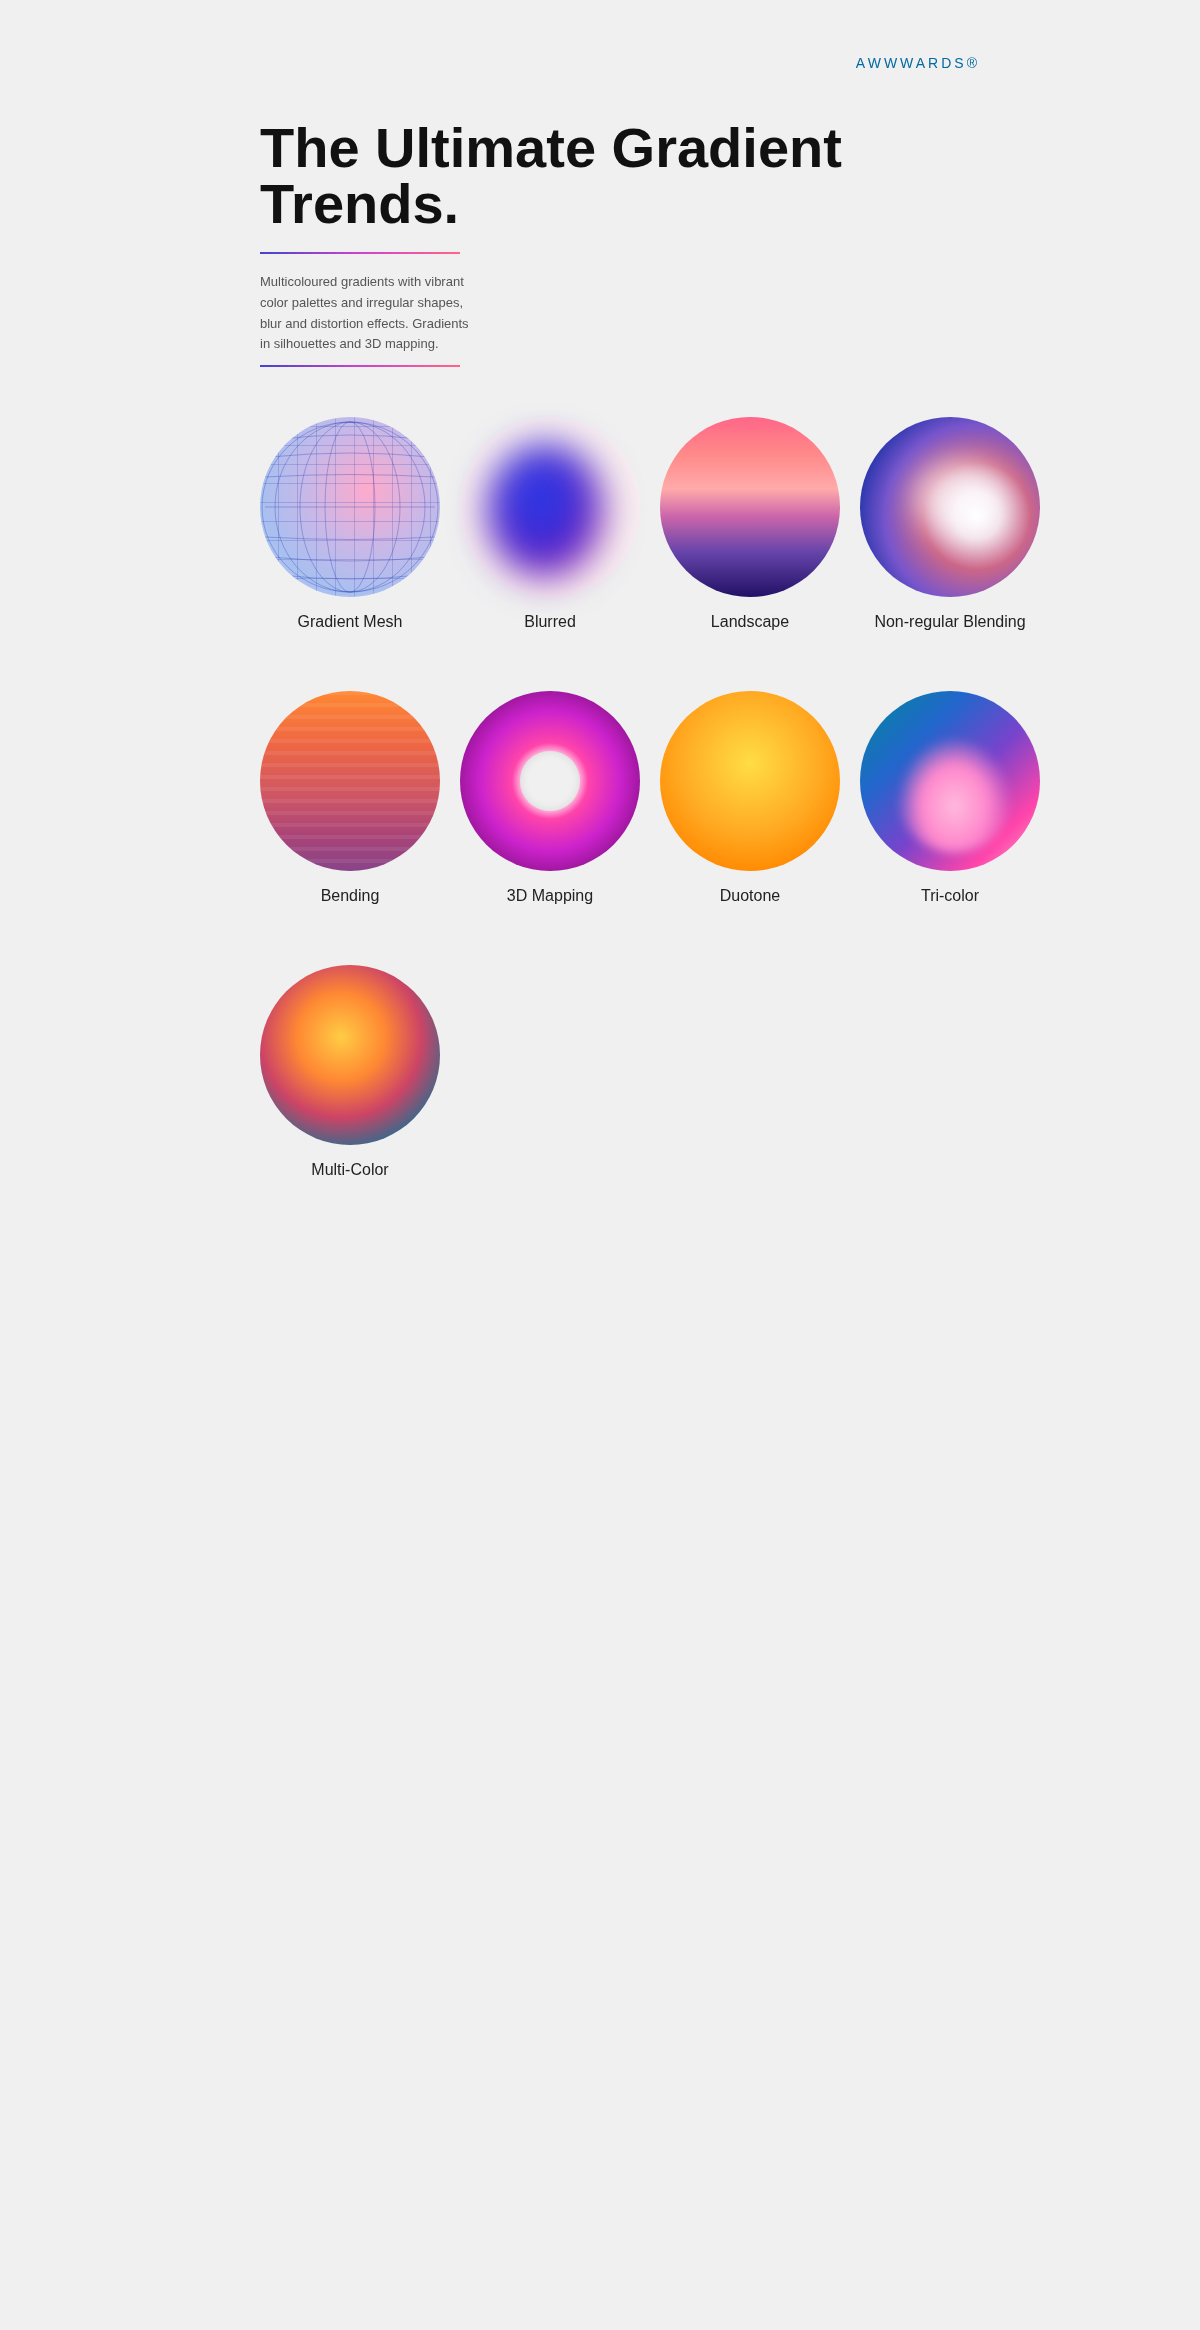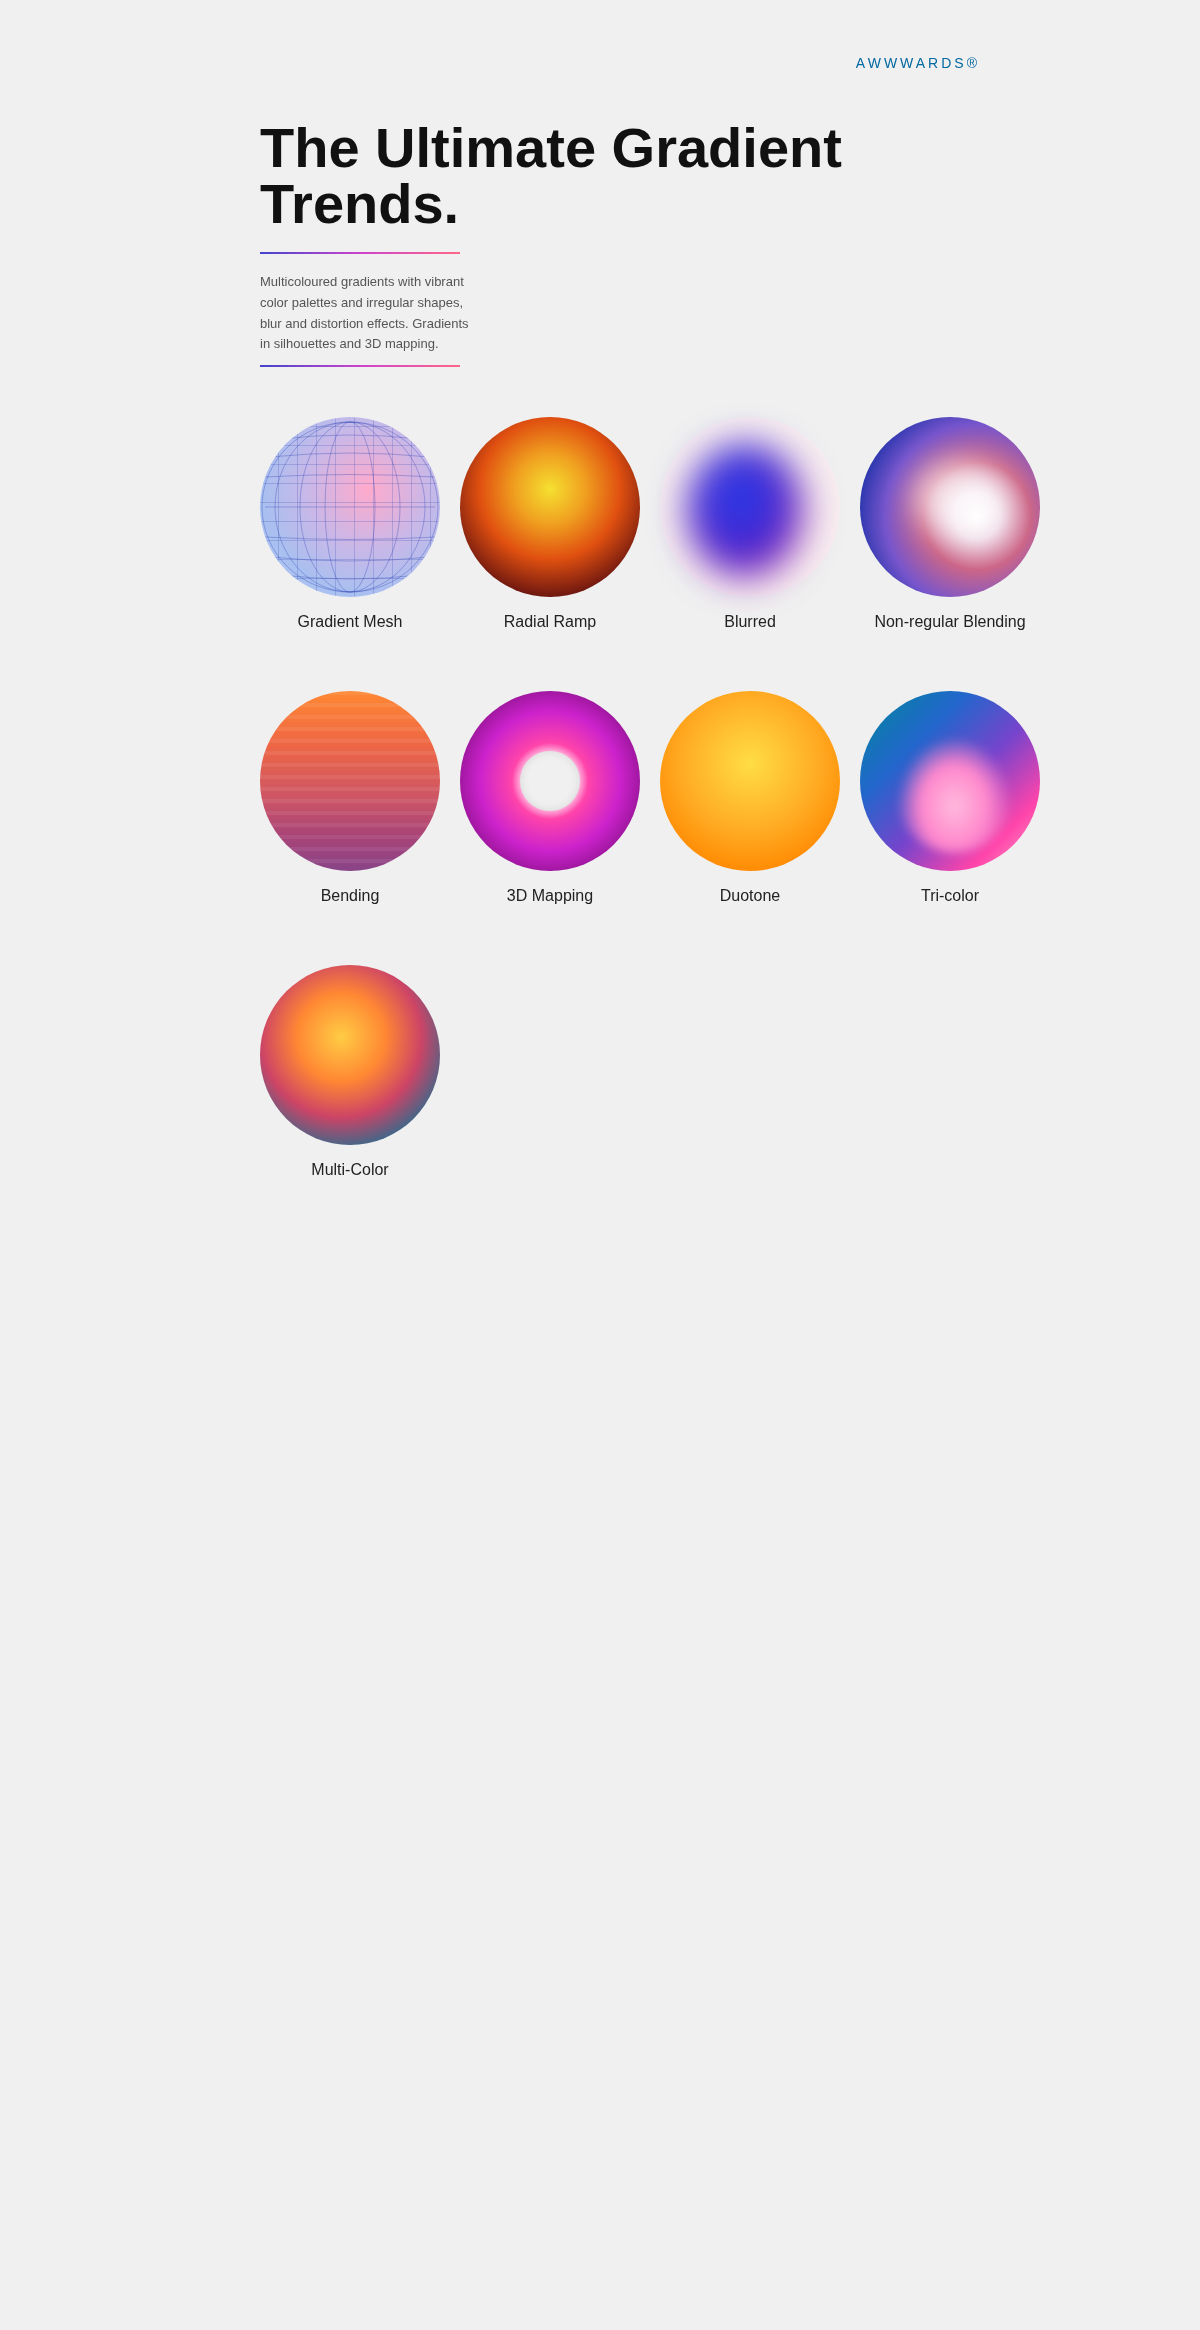--- a/index.html
+++ b/index.html
@@ -237,33 +237,33 @@
             <path d="M 20,22 Q 90,14 160,22"></path>
             <path d="M 5,120 Q 90,125 175,120"></path>
             <path d="M 10,140 Q 90,148 170,140"></path>
             <path d="M 20,158 Q 90,166 160,158"></path>
           </g>
         </svg>
       </div>
       <span class="circle-label">Gradient Mesh</span>
     </div>
 
-    <div class="grid-item">
-      <div class="circle-wrap radial-ramp"></div>
-      <span class="circle-label">Radial Ramp</span>
-    </div>
 
     <div class="grid-item">
       <div class="blurred-inner">
         <div class="blurred-bg"></div>
         <div class="blurred-blob"></div>
       </div>
       <span class="circle-label">Blurred</span>
     </div>
 
+    <div class="grid-item">
+      <div class="circle-wrap landscape"></div>
+      <span class="circle-label">Landscape</span>
+    </div>
 
     <div class="grid-item">
       <div class="non-regular-inner"></div>
       <span class="circle-label">Non-regular Blending</span>
     </div>
 
     <div class="grid-item">
       <div class="circle-wrap" style="background: linear-gradient(180deg, #ff8833 0%, #ee6644 30%, #cc5566 60%, #aa4477 80%, #884488 100%); overflow: hidden; position: relative;">
         <div style="position:absolute; inset:0; background: repeating-linear-gradient(180deg, rgba(255,255,255,0.07) 0px, rgba(255,255,255,0.07) 4px, transparent 4px, transparent 12px);"></div>
       </div>

